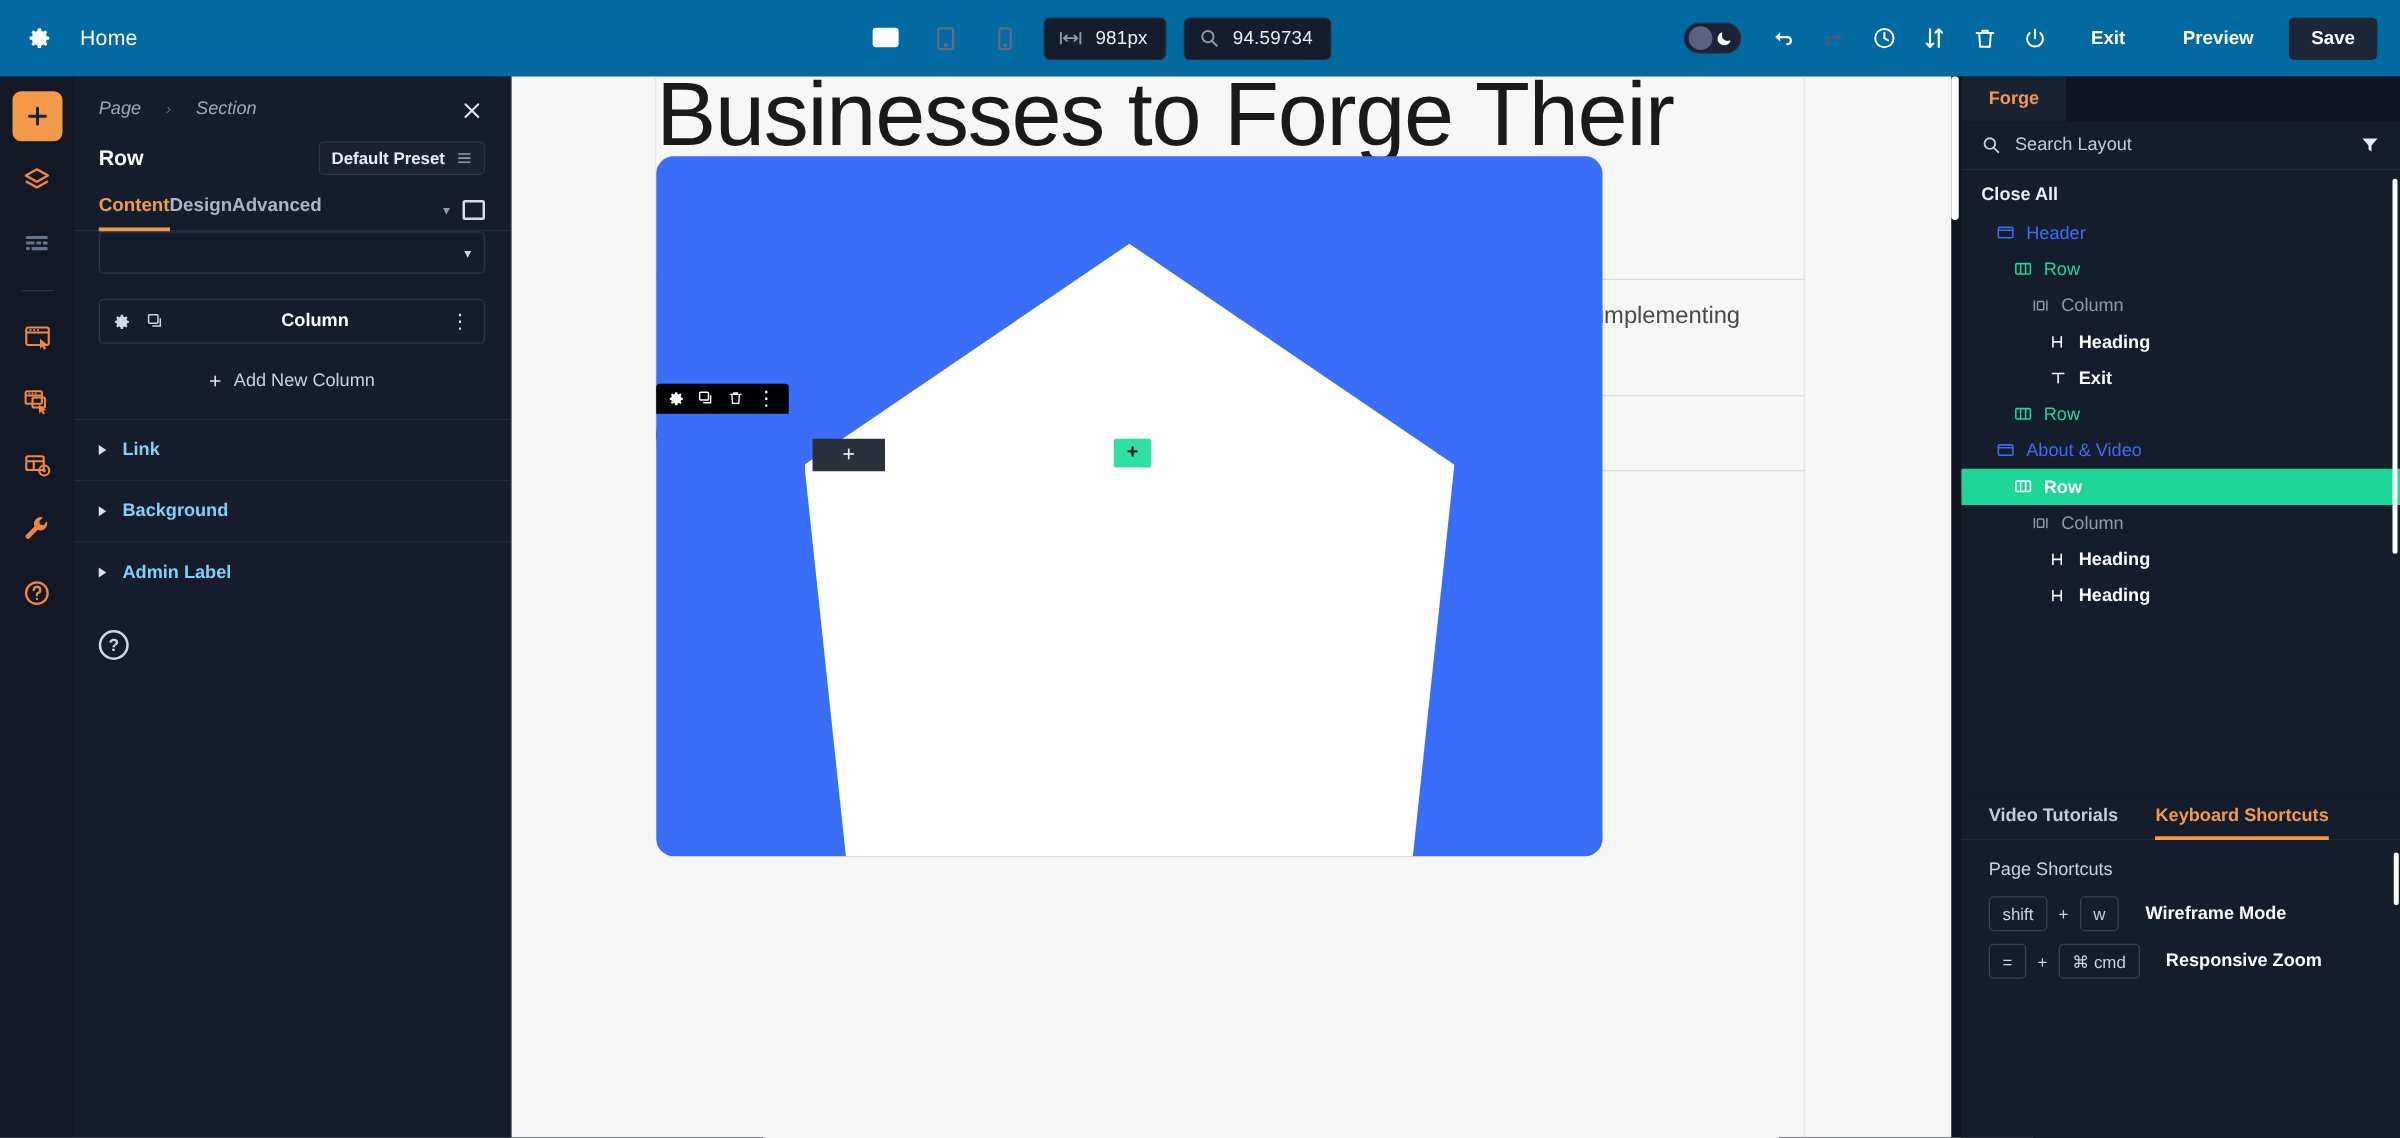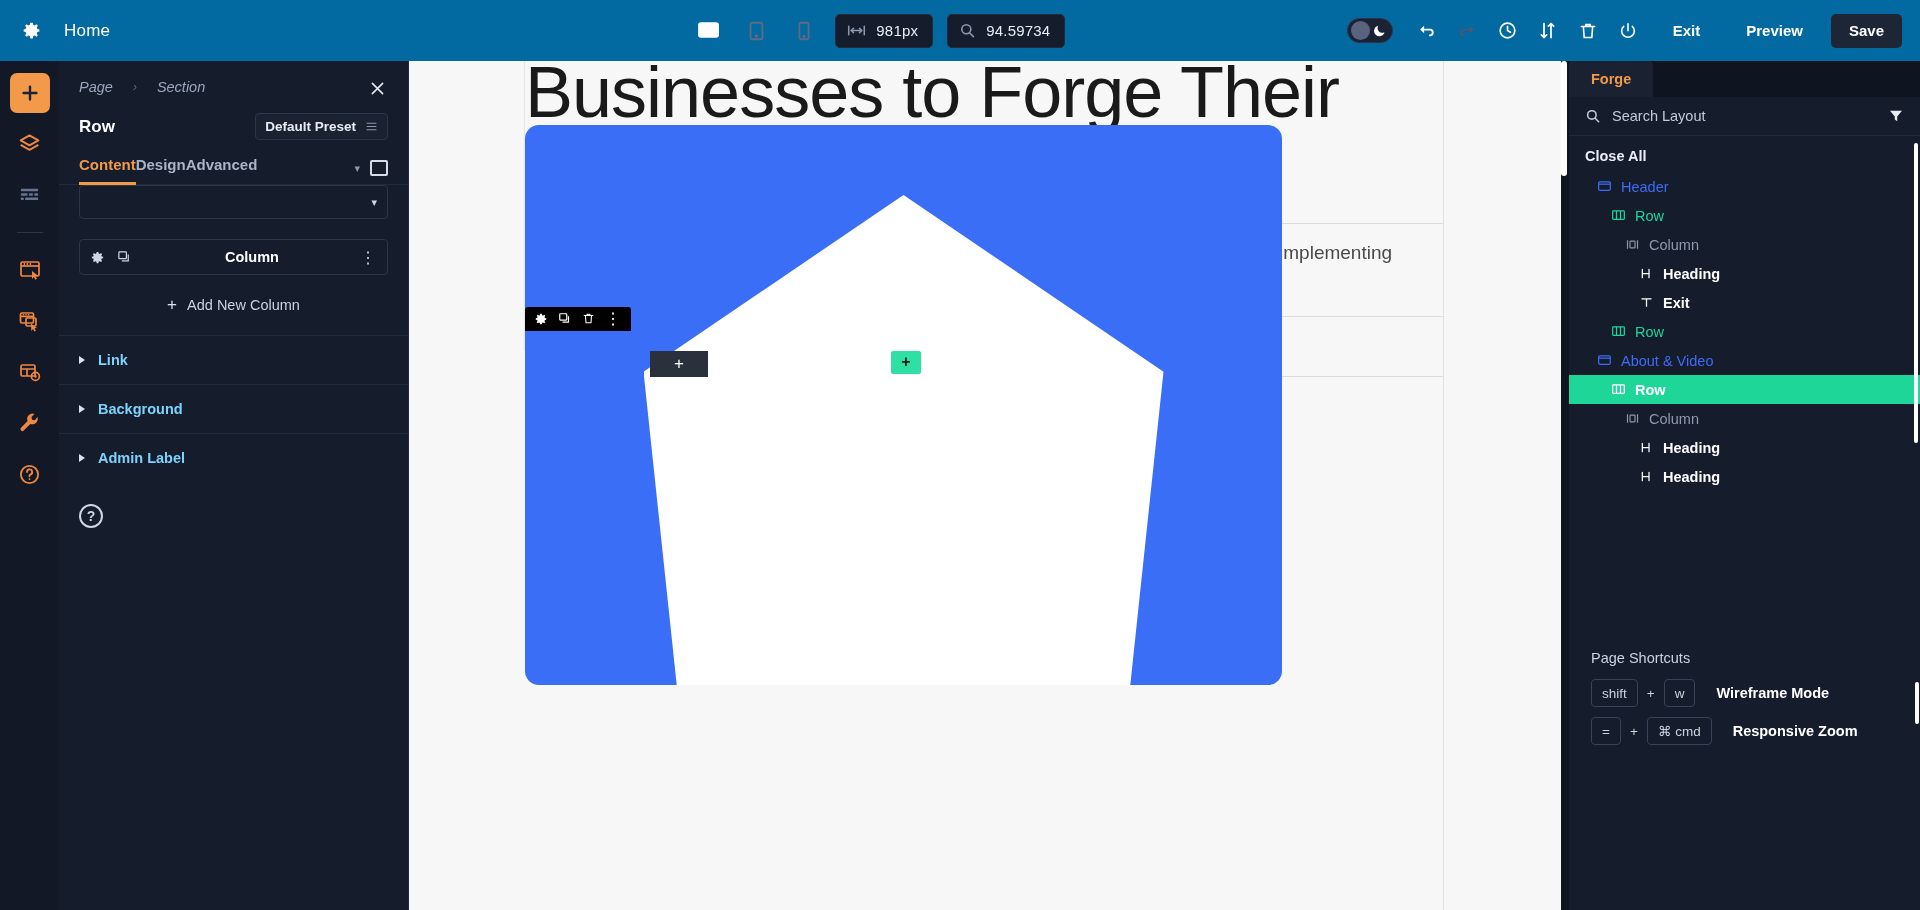--- a/index.html
+++ b/index.html
@@ -701,20 +701,24 @@
             <svg width="15" height="15" viewBox="0 0 18 18" fill="none" stroke="currentColor" stroke-width="1.5" stroke-linecap="round">
               <path d="M4 4v10M12 4v10M4 9h8"></path>
             </svg>
           </span>
         <span>Heading</span>
       </div>
       <div class="layers-scroll"></div>
     </div>
 
     <div class="help-box">
+      <div class="help-subtabs">
+        <span class="h-tab">Video Tutorials</span>
+        <span class="h-tab active">Keyboard Shortcuts</span>
+      </div>
       <div class="shortcuts-title">Page Shortcuts</div>
       <div class="sc-row">
         <span class="key">shift</span>
         <span class="plus-sm">+</span>
         <span class="key">w</span>
         <span class="sc-label">Wireframe Mode</span>
       </div>
       <div class="sc-row">
         <span class="key">=</span>
         <span class="plus-sm">+</span>

